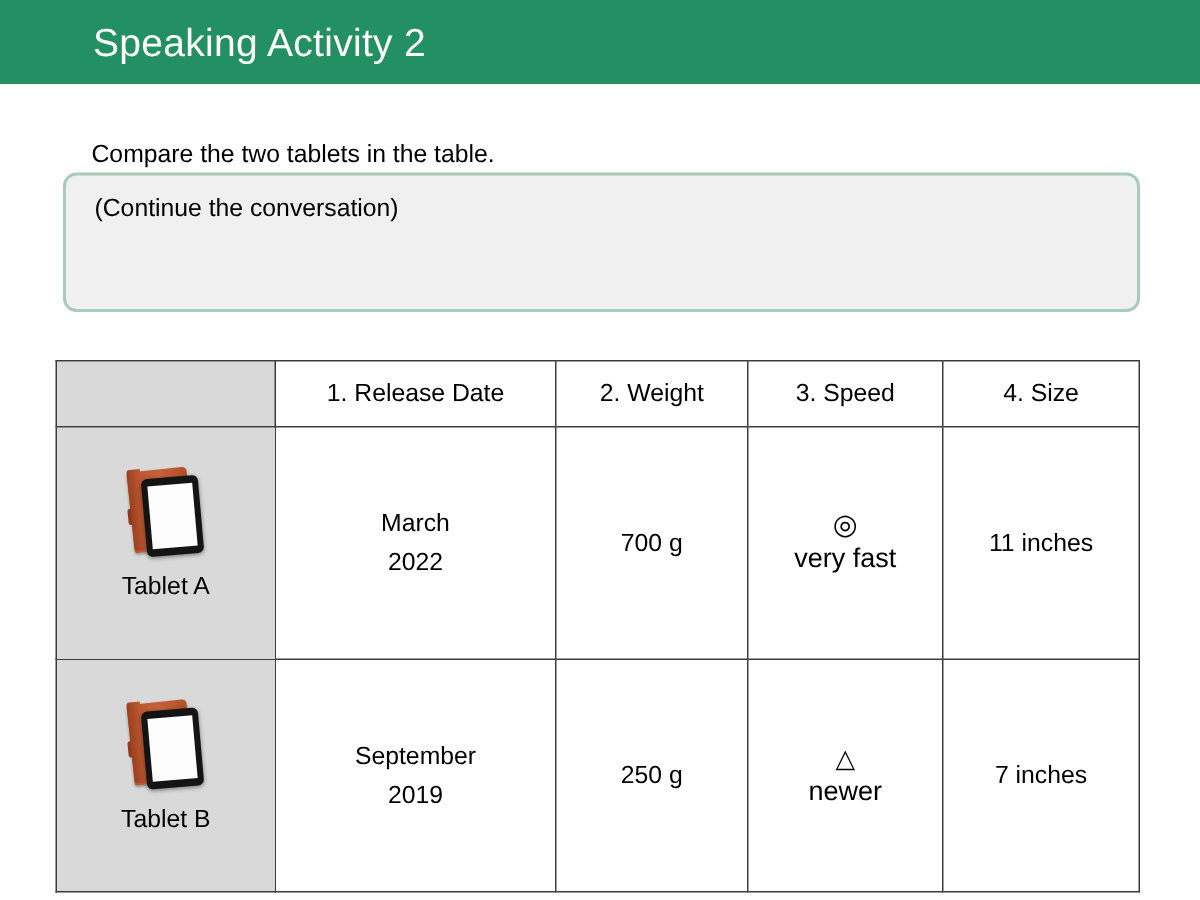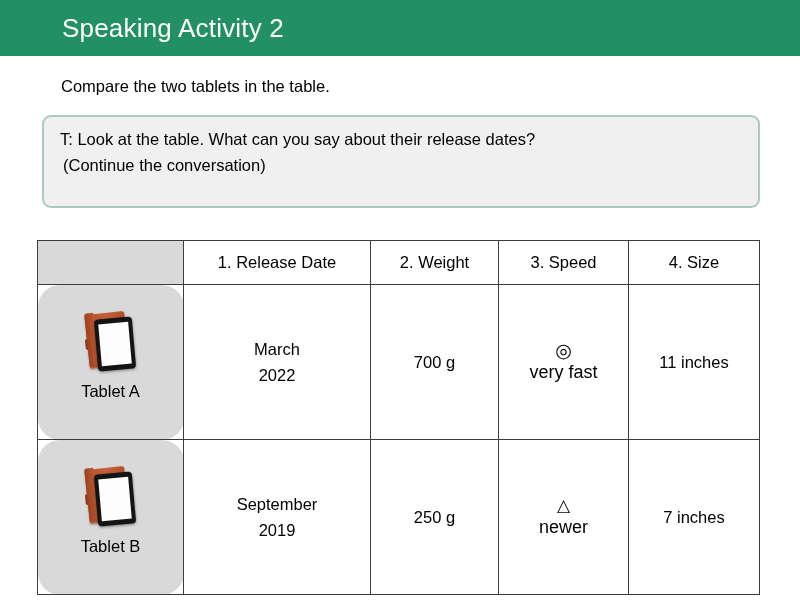--- a/index.html
+++ b/index.html
@@ -36,21 +36,21 @@
     font-weight: normal;
     letter-spacing: 0.2px;
     white-space: nowrap;
     margin-left: 29px;
   }
 
   
   .instruction {
     position: absolute;
     left: 61px;
-    top: 75px;
+    top: 92px;
     font-size: 16.5px;
     line-height: 22px;
     color: #000000;
     white-space: nowrap;
   }
 
   
   .dialogue-box {
     position: absolute;
     left: 42px;
@@ -100,21 +100,20 @@
   .col-label   { width: 146px; }
   .col-release { width: 187px; }
   .col-weight  { width: 128px; }
   .col-speed   { width: 130px; }
   .col-size    { width: 131px; }
   .hdr-corner { background: #d9d9d9; }
   .data-row td { height: 130px; background: #ffffff; }
   .rowlabel-cell {
     background: #d9d9d9 !important;
     position: relative;
-    border-radius: 22px;
   }
   .rowlabel-inner {
     display: flex;
     flex-direction: column;
     align-items: center;
     justify-content: flex-start;
     height: 130px;
     box-sizing: border-box;
     padding-top: 10px;
   }
@@ -208,21 +207,20 @@
 </head>
 <body>
 
 <div class="header-band">
   <div class="header-title">Speaking Activity 2</div>
 </div>
 
 <div class="instruction">Compare the two tablets in the table.</div>
 
 <div class="dialogue-box">
-  <div class="dialogue-line">T:  Look at the table. What can you say about their release dates?</div>
   <div class="dialogue-line indent">(Continue the conversation)</div>
 </div>
 
 <table class="cmp-table">
   <colgroup>
     <col class="col-label">
     <col class="col-release">
     <col class="col-weight">
     <col class="col-speed">
     <col class="col-size">

